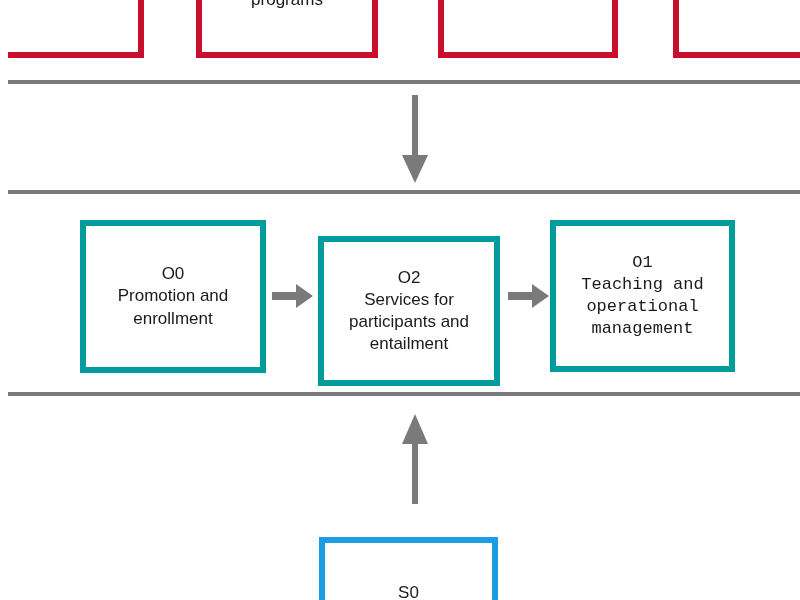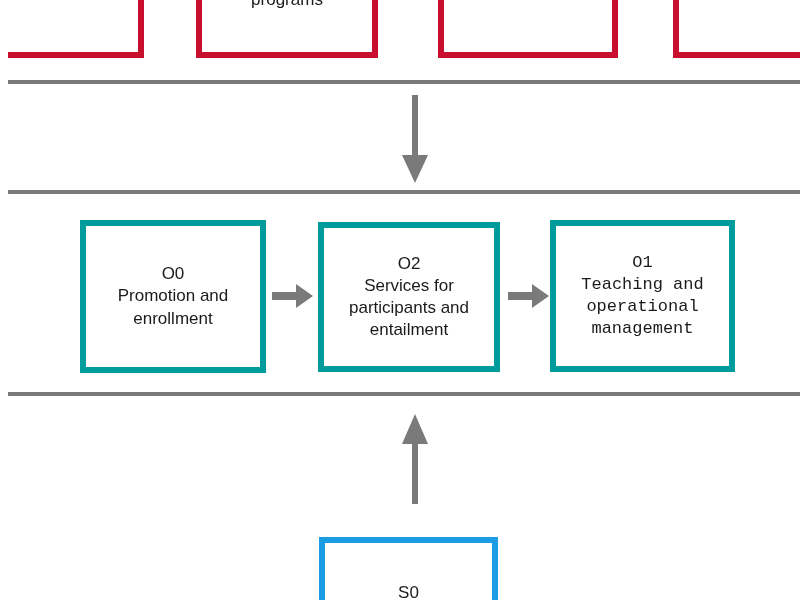--- a/index.html
+++ b/index.html
@@ -43,21 +43,21 @@
   .s-box-1{left:188px;  top:-62px; width:182px; height:120px;}
   .s-box-2{left:430px;  top:-62px; width:180px; height:120px;}
   .s-box-3{left:665px;  top:-62px; width:176px; height:120px;}
 
   .s-box-0 .boxtext{padding-bottom:38px;}
   .s-box-1 .boxtext{padding-bottom:18px;}
   .s-box-2 .boxtext{padding-bottom:44px;}
 
   
   .o-box-0{left:72px;  top:220px; width:186px; height:153px;}
-  .o-box-1{left:310px; top:222px; width:182px; height:150px;}
+  .o-box-1{left:310px; top:236px; width:182px; height:150px;}
   .o-box-2{left:542px; top:220px; width:185px; height:152px;font-family:Liberation Mono, monospace;}
 
   
   .su-box-0{left:311px; top:537px; width:179px; height:120px;}
   .su-box-0 .boxtext{padding-top:14px;}
 
   .boxtext{display:block;}
 
   
   .arrow{position:absolute;}

